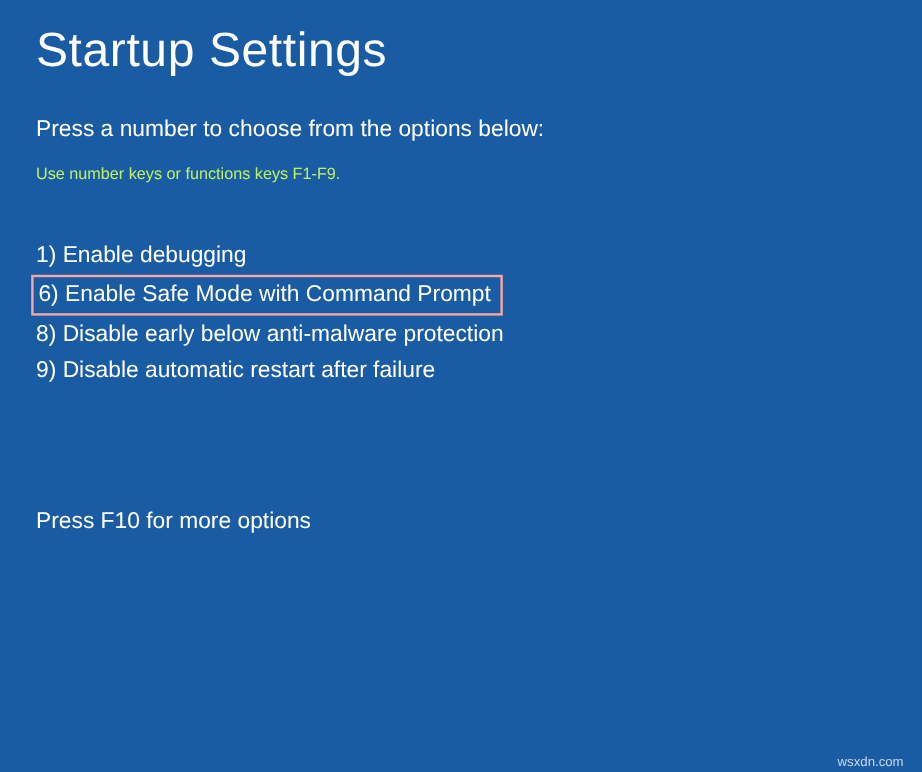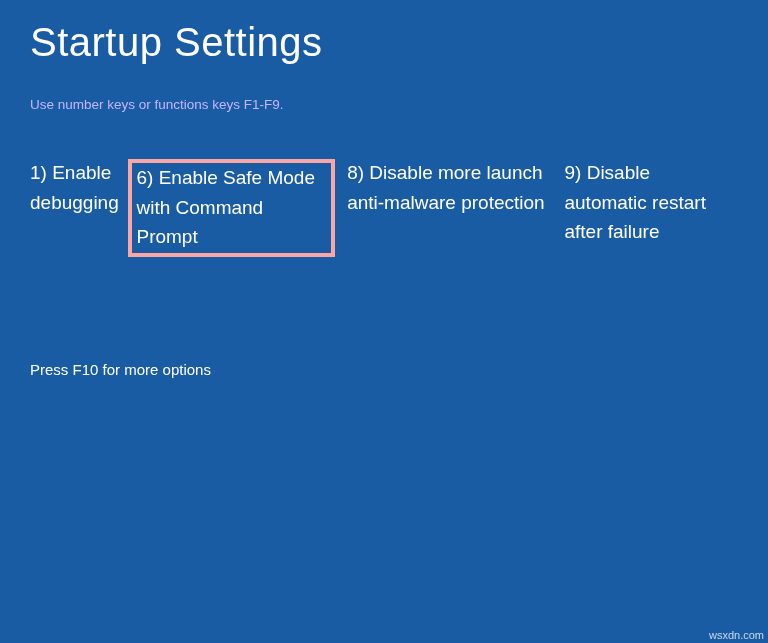--- a/index.html
+++ b/index.html
@@ -26,71 +26,72 @@
       margin-bottom: 32px;
     }
     .subtitle {
       font-size: 19px;
       font-weight: 400;
       margin-bottom: 18px;
     }
     .hint {
       font-size: 13.5px;
       font-weight: 400;
-      color: #c4b5fd;
+      color: #bef264;
       margin-bottom: 46px;
     }
     .options {
       display: flex;
-      gap: 12px;
+      flex-direction: column;
     }
     .option {
       font-size: 19px;
       font-weight: 400;
       line-height: 29.5px;
       padding: 0;
     }
     .option-wrap {
       display: inline-block;
     }
     .highlighted {
-      border: 4px solid #fca5a5;
+      border: 2px solid #fca5a5;
       padding: 0 8px 1px 4px;
       margin-left: -4px;
       margin-top: 1px;
       margin-bottom: 1px;
     }
     .footer {
       margin-top: 98px;
     }
     .footer-line {
-      font-size: 15px;
+      font-size: 19px;
       font-weight: 400;
       line-height: 28px;
     }
     .watermark {
       position: absolute;
       bottom: 2px;
-      right: 4px;
+      right: 15px;
       font-size: 11px;
       color: rgba(255,255,255,0.75);
       font-family: Arial, sans-serif;
     }
   </style>
 </head>
 <body>
 
 <div class="container">
   <h1 class="title">Startup Settings</h1>
+  <div class="subtitle">Press a number to choose from the options below:</div>
   <div class="hint">Use number keys or functions keys F1-F9.</div>
 
   <div class="options">
     <div class="option"><span class="option-wrap"><span>1</span>) <span>Enable debugging</span></span></div>
     <div class="option"><span class="option-wrap highlighted"><span>6</span>) <span>Enable Safe Mode with Command Prompt</span></span></div>
-    <div class="option"><span class="option-wrap"><span>8</span>) <span>Disable more launch anti-malware protection</span></span></div>
+    <div class="option"><span class="option-wrap"><span>8</span>) <span>Disable early below anti-malware protection</span></span></div>
     <div class="option"><span class="option-wrap"><span>9</span>) <span>Disable automatic restart after failure</span></span></div>
   </div>
 
   <div class="footer">
     <div class="footer-line">Press F10 for more options</div>
   </div>
 </div>
 
 <div class="watermark">wsxdn.com</div>
 

